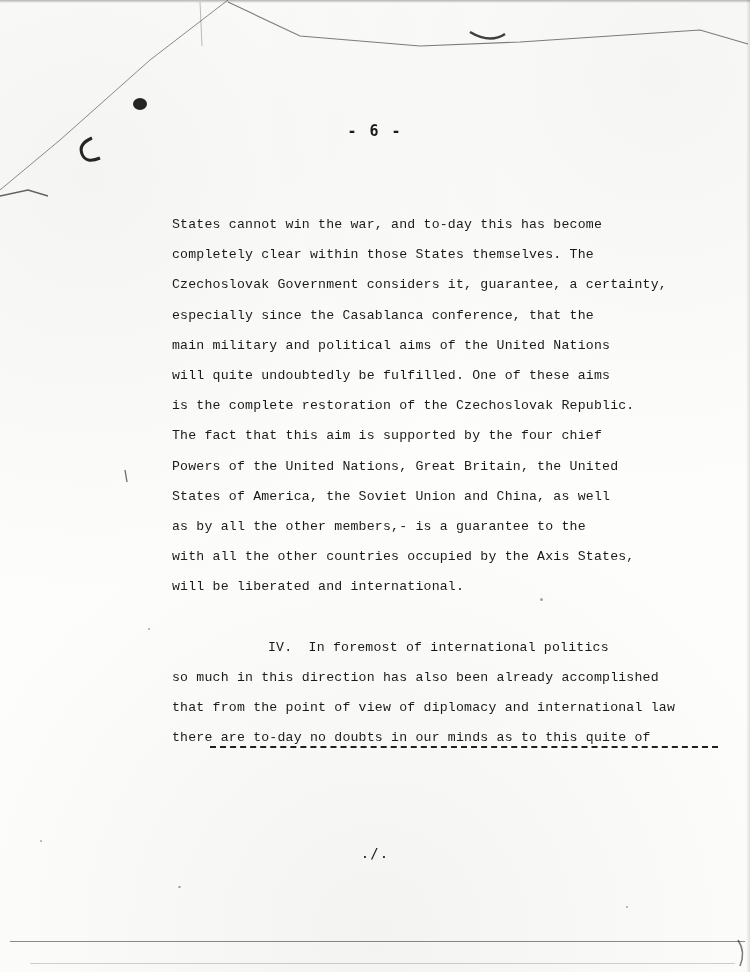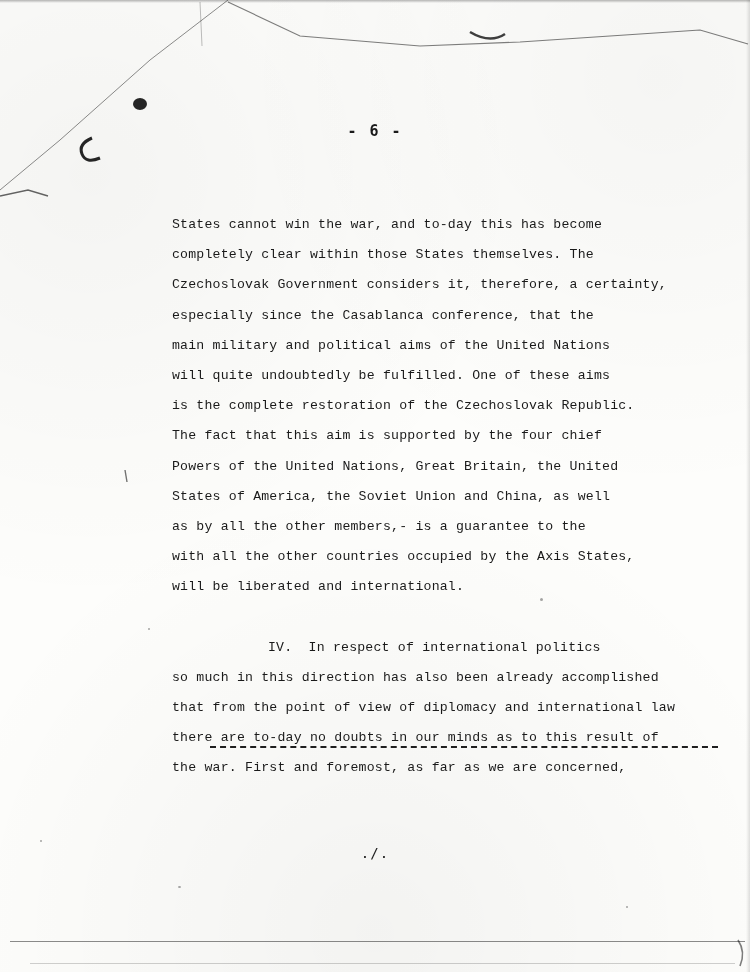--- a/index.html
+++ b/index.html
@@ -147,38 +147,37 @@
   <div class="speck" style="left:148px; top:628px; width:2px; height:2px;"></div>
   <div class="speck" style="left:40px; top:840px; width:2px; height:2px;"></div>
   <div class="speck" style="left:178px; top:886px; width:3px; height:2px;"></div>
   <div class="speck" style="left:626px; top:906px; width:2px; height:2px;"></div>
 
   <div class="page-number">- 6 -</div>
 
   <div class="body-block">
     <p>States cannot win the war, and to-day this has become</p>
     <p>completely clear within those States themselves. The</p>
-    <p>Czechoslovak Government considers it, therefore, a certainty,</p>
+    <p>Czechoslovak Government considers it, guarantee, a certainty,</p>
     <p>especially since the Casablanca conference, that the</p>
     <p>main military and political aims of the United Nations</p>
     <p>will quite undoubtedly be fulfilled. One of these aims</p>
     <p>is the complete restoration of the Czechoslovak Republic.</p>
     <p>The fact that this aim is supported by the four chief</p>
     <p>Powers of the United Nations, Great Britain, the United</p>
     <p>States of America, the Soviet Union and China, as well</p>
     <p>as by all the other members,- is a guarantee to the</p>
     <p>with all the other countries occupied by the Axis States,</p>
     <p>will be liberated and international.</p>
 
     <div class="para-gap"></div>
 
-    <p class="indent-line">IV.  In respect of international politics</p>
+    <p class="indent-line">IV.  In foremost of international politics</p>
     <p>so much in this direction has also been already accomplished</p>
     <p>that from the point of view of diplomacy and international law</p>
-    <p>there are to-day no doubts in our minds as to this result of</p>
-    <p>the war. First and foremost, as far as we are concerned,</p>
+    <p>there are to-day no doubts in our minds as to this quite of</p>
   </div>
 
   <div class="underline-rule"></div>
 
   <div class="footer-mark">./.</div>
 
 </div>
 
 </body></html>

